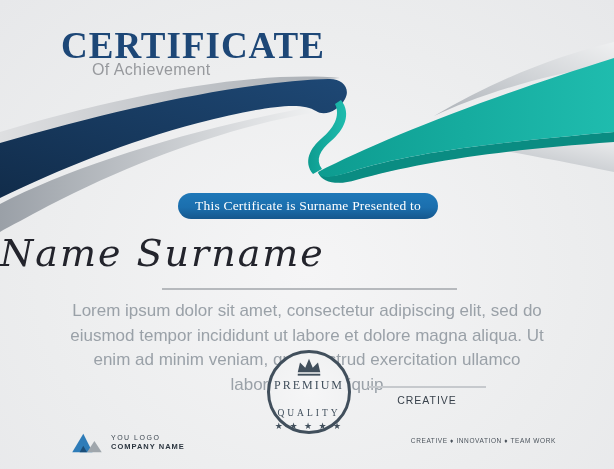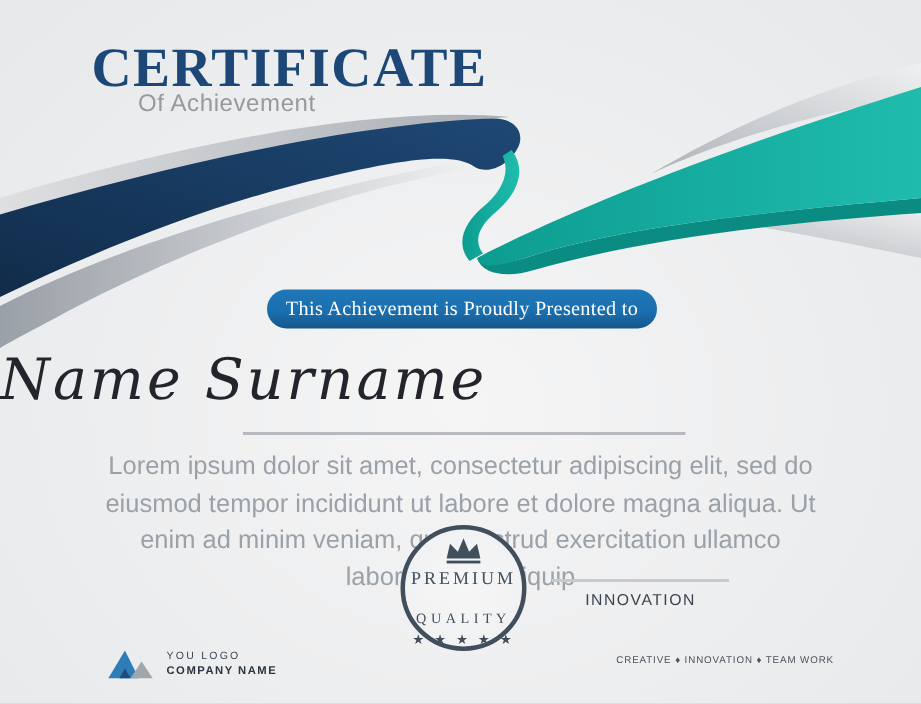--- a/index.html
+++ b/index.html
@@ -104,31 +104,31 @@
     <path d="M614,132 C490,143 408,153 350,172 C336,176 322,179 318,172 C322,184 340,185 356,180 C420,162 500,150 614,142 Z" fill="#0a8c82"></path>
 
     <path d="M318,172 C380,140 480,100 614,58 L614,132 C490,143 408,153 350,172 C334,177 320,180 318,172 Z" fill="url(#tealG)"></path>
 
     <path d="M341,100 C352,114 344,130 331,141 C320,150 315,160 322,169 L313,174 C303,162 310,148 322,138 C333,129 341,116 335,104 Z" fill="url(#tealG)"></path>
   </svg>
 
   <div class="title">CERTIFICATE</div>
   <div class="subtitle">Of Achievement</div>
 
-  <div class="pill">This Achievement is Proudly Presented to</div>
+  <div class="pill">This Certificate is Surname Presented to</div>
 
   <div class="name">Name  Surname</div>
   <div class="name-underline"></div>
 
   <p class="lorem">Lorem ipsum dolor sit amet, consectetur adipiscing elit, sed do eiusmod tempor incididunt ut labore et dolore magna aliqua. Ut enim ad minim veniam, quis nostrud exercitation ullamco laboris nisi ut aliquip</p>
 
 
   <div class="sig-group sig-sign">
     <div class="line"></div>
-    <div class="label">INNOVATION</div>
+    <div class="label">CREATIVE</div>
   </div>
 
   <div class="badge">
     <svg class="crown" width="30" height="18" viewBox="0 0 40 24" aria-hidden="true">
       <path d="M5,19 L8,6 L15,13 L20,1 L25,13 L32,6 L35,19 Z" fill="#414f5c"></path>
       <rect x="5" y="21" width="30" height="2.5" fill="#414f5c"></rect>
     </svg>
     <div class="premium">PREMIUM</div>
     <div class="quality">QUALITY</div>
     <div class="stars">★ ★ ★ ★ ★</div>

